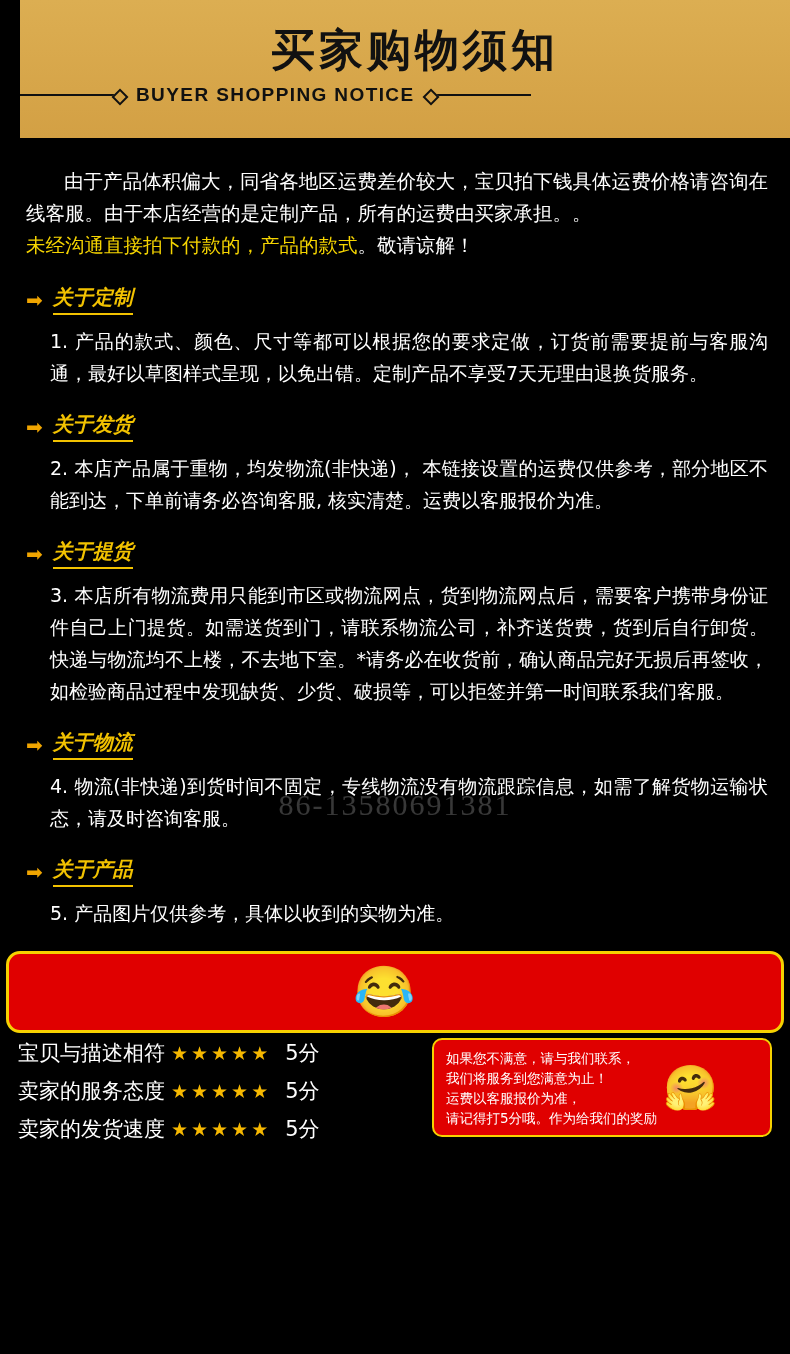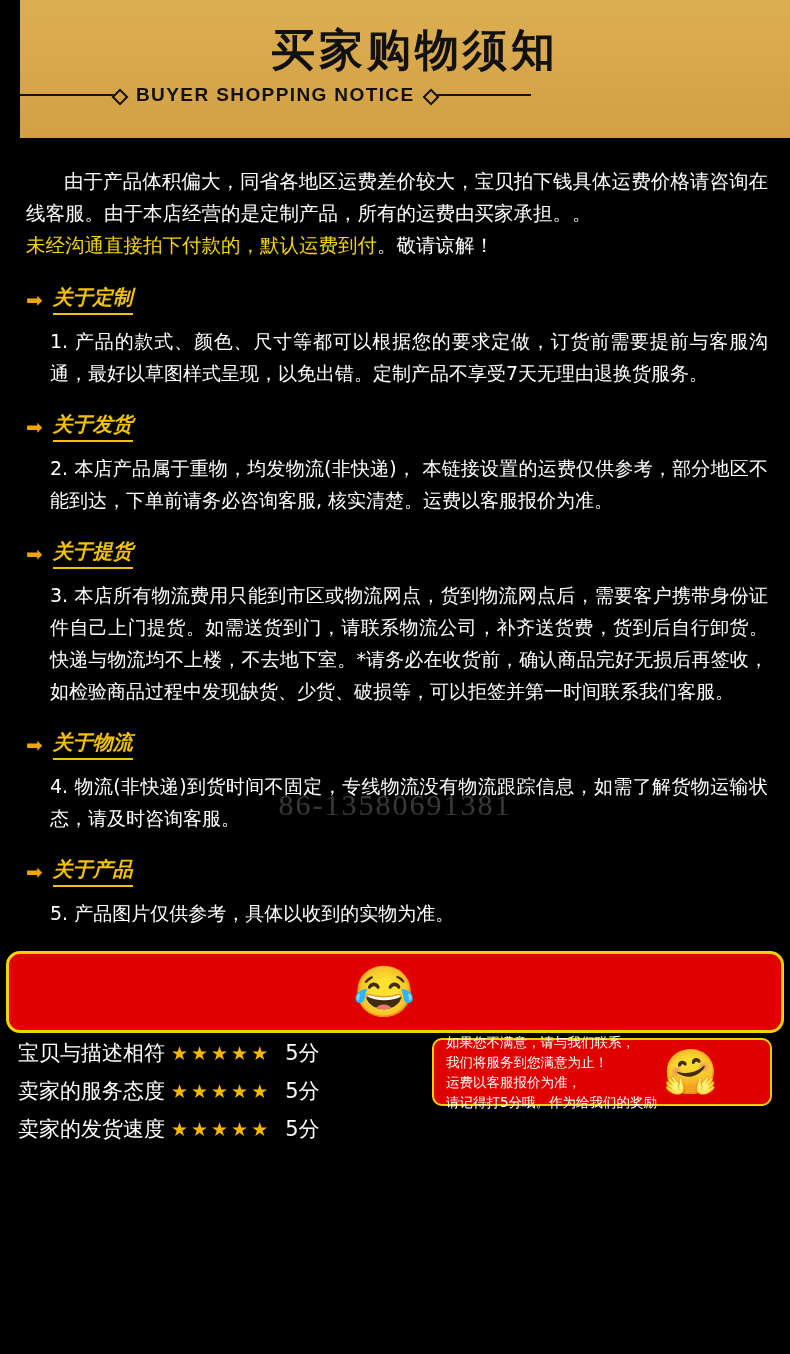--- a/index.html
+++ b/index.html
@@ -196,21 +196,21 @@
     font-family: "DejaVu Sans", sans-serif;
   }
 
   .note-box {
     flex: 1;
     margin-left: 14px;
     margin-top: 4px;
     background: #e00000;
     border: 2px solid #f6d100;
     border-radius: 10px;
-    height: 68px;
+    height: 99px;
     display: flex;
     align-items: center;
     box-sizing: border-box;
     padding: 6px 8px 6px 12px;
     position: relative;
   }
   .note-lines {
     font-size: 13.5px;
     line-height: 20px;
     color: #fff;
@@ -229,21 +229,21 @@
   <div class="header-title">买家购物须知</div>
   <div class="header-sub-wrap">
     <div class="rule left"></div>
     <div class="header-sub">BUYER SHOPPING NOTICE</div>
     <div class="rule right"></div>
   </div>
 </div>
 
 <div class="content">
 
-  <p class="para indent"><span>由于产品体积偏大，同省各地区运费差价较大，宝贝拍下钱具体运费价格请咨询在线客服。由于本店经营的是定制产品，所有的运费由买家承担。。</span><br><span class="highlight">未经沟通直接拍下付款的，默认运费到付</span><span>。敬请谅解！</span></p>
+  <p class="para indent"><span>由于产品体积偏大，同省各地区运费差价较大，宝贝拍下钱具体运费价格请咨询在线客服。由于本店经营的是定制产品，所有的运费由买家承担。。</span><br><span class="highlight">未经沟通直接拍下付款的，产品的款式</span><span>。敬请谅解！</span></p>
 
   <div class="section-head">
     <span class="arrow-icon">➡</span>
     <span class="section-label">关于定制</span>
   </div>
   <p class="item-para">1. 产品的款式、颜色、尺寸等都可以根据您的要求定做，订货前需要提前与客服沟通，最好以草图样式呈现，以免出错。定制产品不享受7天无理由退换货服务。</p>
 
   <div class="section-head">
     <span class="arrow-icon">➡</span>
     <span class="section-label">关于发货</span>

